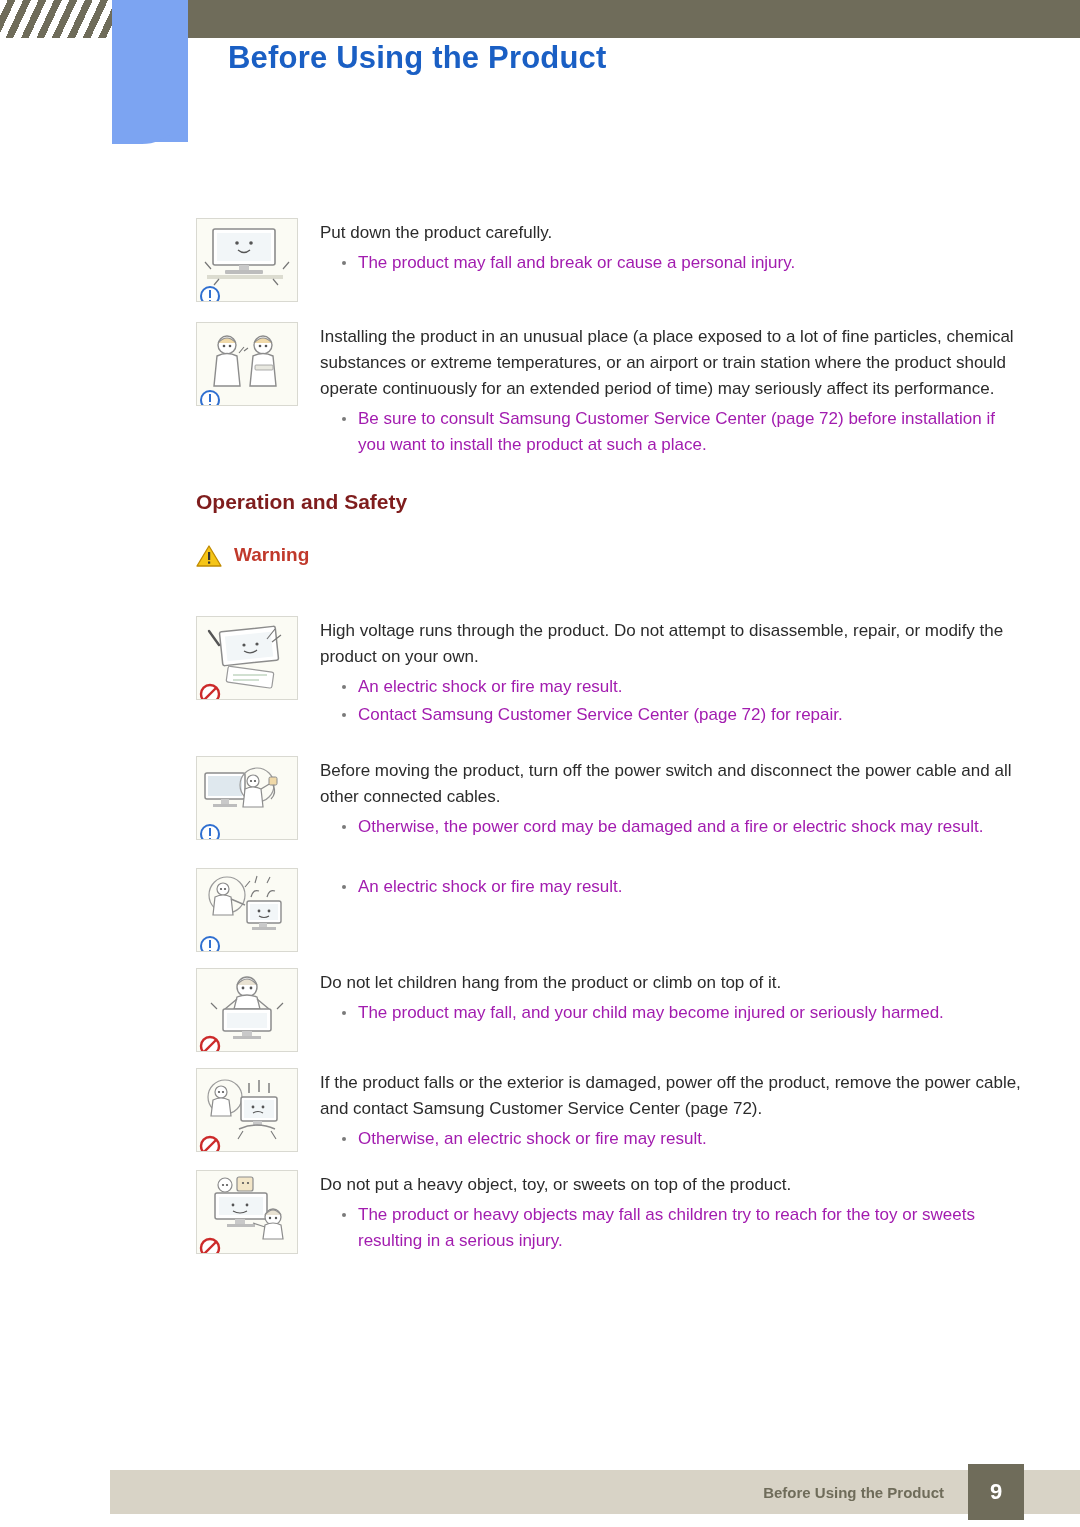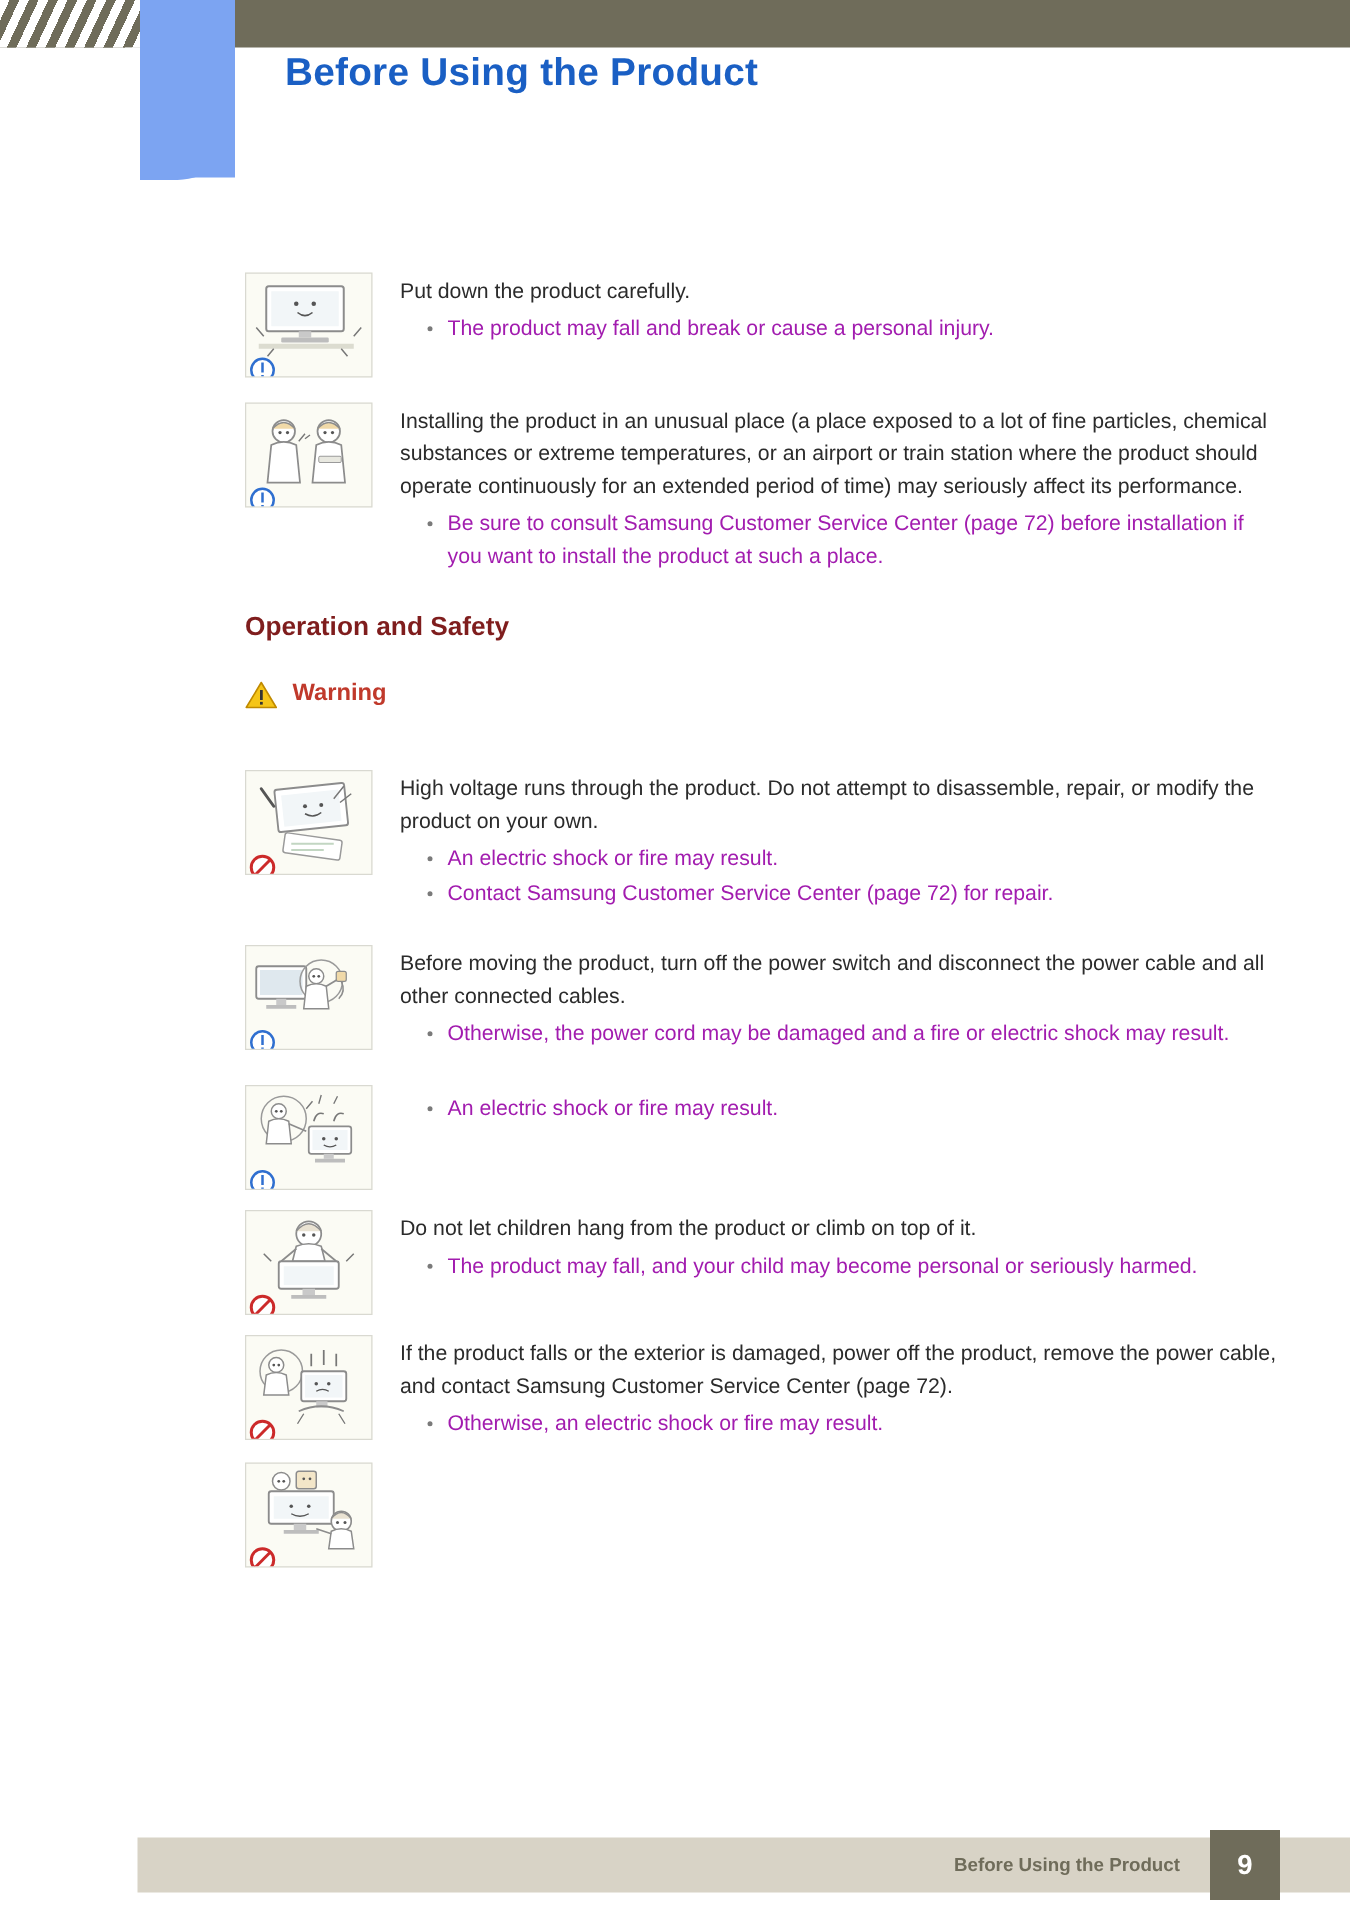--- a/index.html
+++ b/index.html
@@ -379,21 +379,21 @@
         </svg>
         <svg class="badge" viewBox="0 0 22 22">
           <circle cx="11" cy="11" r="9" fill="#ffffff" stroke="#cc2a2a" stroke-width="2.4"></circle>
           <path d="M5 17 L17 5" stroke="#cc2a2a" stroke-width="2.4"></path>
         </svg>
       </div>
     </div>
     <div class="textcol">
       <p class="para">Do not let children hang from the product or climb on top of it.</p>
       <ul class="bullets">
-        <li>The product may fall, and your child may become personal or seriously harmed.</li>
+        <li>The product may fall, and your child may become injured or seriously harmed.</li>
       </ul>
     </div>
   </div>
 
   <div class="row" style="margin-top:16px;">
     <div class="fig">
       <div class="fig-box">
         <svg viewBox="0 0 100 82" width="100" height="82">
           <circle cx="28" cy="28" r="17" fill="none" stroke="#9a9a9a" stroke-width="1.2"></circle>
           <circle cx="24" cy="23" r="6" fill="#ffffff" stroke="#8c8c8c" stroke-width="1.2"></circle>
@@ -447,20 +447,26 @@
           <circle cx="79" cy="47" r="1.2" fill="#555"></circle>
           <path d="M68 54 q8 -4 16 0 l2 14 h-20 z" fill="#ffffff" stroke="#8c8c8c" stroke-width="1.2"></path>
           <path d="M68 56 l-12 -4" stroke="#8c8c8c" stroke-width="1.3"></path>
         </svg>
         <svg class="badge" viewBox="0 0 22 22">
           <circle cx="11" cy="11" r="9" fill="#ffffff" stroke="#cc2a2a" stroke-width="2.4"></circle>
           <path d="M5 17 L17 5" stroke="#cc2a2a" stroke-width="2.4"></path>
         </svg>
       </div>
     </div>
+    <div class="textcol">
+      <p class="para">Do not put a heavy object, toy, or sweets on top of the product.</p>
+      <ul class="bullets">
+        <li>The product or heavy objects may fall as children try to reach for the toy or sweets resulting in a serious injury.</li>
+      </ul>
+    </div>
   </div>
 
 </div>
 
 <div class="footer-band"></div>
 <div class="footer-text">Before Using the Product</div>
 <div class="footer-pagebox">
   <span class="footer-pagenum">9</span>
 </div>
 

